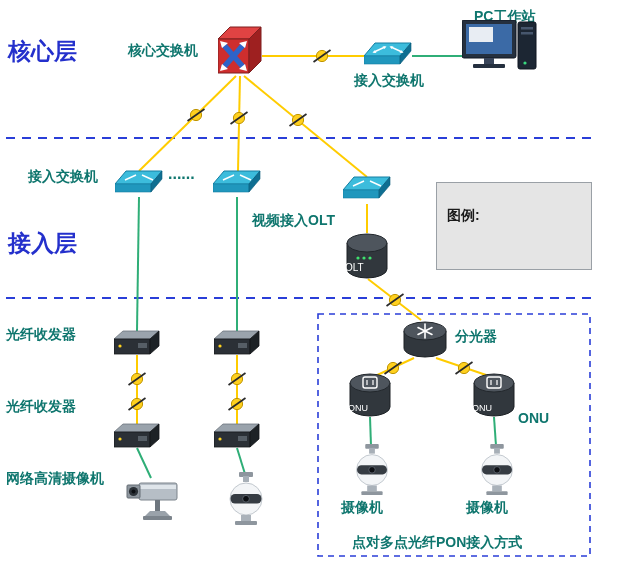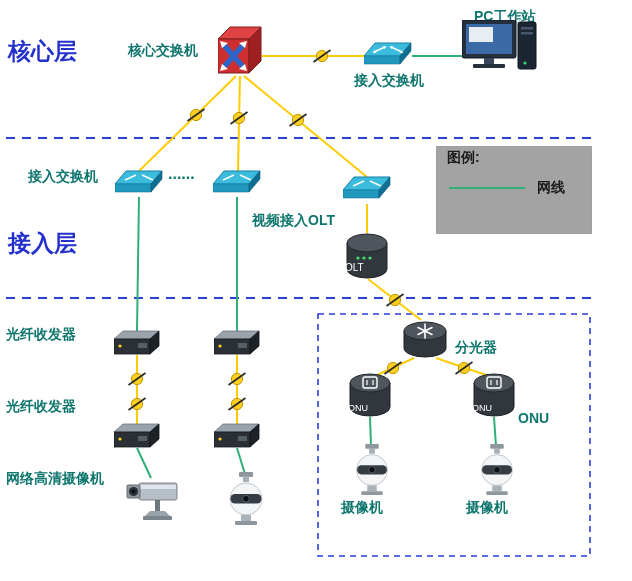--- a/index.html
+++ b/index.html
@@ -5,21 +5,21 @@
   html,body{margin:0;padding:0;background:#ffffff;}
   body{font-family:"Liberation Sans","DejaVu Sans",sans-serif;}
   #canvas{position:relative;width:632px;height:581px;background:#ffffff;overflow:hidden;}
   .layer-svg{position:absolute;left:0;top:0;}
   .boundary{stroke:#2a3ed8;stroke-width:2;stroke-dasharray:9 7;fill:none;}
   .ponbox{stroke:#2a3ed8;stroke-width:1.6;stroke-dasharray:6 5;fill:none;}
   .fiber line{stroke:#ffcc00;stroke-width:2;}
   .eth line{stroke:#2fae77;stroke-width:2;}
   .label{position:absolute;font-weight:bold;font-size:14px;color:#0f766e;white-space:nowrap;line-height:1.25;}
   .layer-label{position:absolute;font-weight:bold;font-size:23px;color:#2430cc;white-space:nowrap;}
-  .legend{position:absolute;border:1px solid #9aa0a6;background:#a3a3a3;box-sizing:border-box;padding:2px 10px;}
+  .legend{position:absolute;border:1px solid #9aa0a6;background:#e5e5e5;box-sizing:border-box;padding:24px 10px;margin-top:36px;}
   .legend-title{font-weight:bold;font-size:14px;color:#1a1a1a;}
   .legend-row{display:flex;align-items:center;gap:10px;margin-top:12px;}
   .legend-row span{font-weight:bold;font-size:14px;color:#1a1a1a;}
   .dev{position:absolute;}
   .dev svg{display:block;width:100%;height:100%;}
   .dev-text{position:absolute;left:0;width:100%;text-align:left;color:#ffffff;font-weight:normal;font-size:10px;line-height:1;pointer-events:none;}
 </style>
 </head>
 <body>
 
@@ -180,26 +180,20 @@
       <ellipse cx="22" cy="11" rx="20" ry="9" fill="#4e555d" stroke="#23282d"></ellipse>
       <circle cx="13" cy="26" r="1.6" fill="#3fe26e"></circle>
         <circle cx="19" cy="26" r="1.6" fill="#3fe26e"></circle>
         <circle cx="25" cy="26" r="1.6" fill="#3fe26e"></circle>
     </svg>
     <span class="dev-text" style="bottom:7px">OLT</span>
   </div>
 
   <div class="legend" style="left:436px;top:146px;width:156px;height:88px">
     <div class="legend-title">图例:</div>
-    <div class="legend-row">
-      <svg width="80" height="16">
-          <line x1="2" y1="8" x2="78" y2="8" stroke="#2fae77" stroke-width="2.2"></line>
-        </svg>
-      <span>网线</span>
-    </div>
   </div>
 
   <div class="label" style="left:6px;top:326px">光纤收发器</div>
   <div class="label" style="left:6px;top:398px">光纤收发器</div>
   <div class="label" style="left:6px;top:470px">网络高清摄像机</div>
 
   <div class="dev" style="left:114px;top:330px;width:46px;height:26px">
     <svg viewBox="0 0 46 26">
       <polygon points="9,1 45,1 36,9 0,9" fill="#9aa3ac" stroke="#6d757e" stroke-width="0.8"></polygon>
       <polygon points="0,9 36,9 36,24 0,24" fill="#2b3036" stroke="#17191d" stroke-width="0.8"></polygon>
@@ -266,21 +260,21 @@
     <svg viewBox="0 0 46 44">
       <path d="M2,13 L2,30 A21,9 0 0 0 44,30 L44,13 Z" fill="#31373d" stroke="#1c2125"></path>
       <ellipse cx="23" cy="13" rx="21" ry="9" fill="#4e555d" stroke="#23282d"></ellipse>
       <g stroke="#ffffff" stroke-width="1.6" stroke-linecap="round">
         <line x1="23" y1="6" x2="23" y2="20"></line>
           <line x1="16" y1="9.5" x2="30" y2="16.5"></line>
           <line x1="30" y1="9.5" x2="16" y2="16.5"></line>
       </g>
     </svg>
   </div>
-  <div class="label" style="left:455px;top:339px">分光器</div>
+  <div class="label" style="left:455px;top:328px">分光器</div>
 
   <div class="dev" style="left:348px;top:372px;width:44px;height:46px">
     <svg viewBox="0 0 44 46">
       <path d="M2,11 L2,35 A20,9 0 0 0 42,35 L42,11 Z" fill="#31373d" stroke="#1c2125"></path>
       <ellipse cx="22" cy="11" rx="20" ry="9" fill="#4e555d" stroke="#23282d"></ellipse>
       <rect x="15" y="5" width="14" height="11" rx="2" fill="none" stroke="#ffffff" stroke-width="1.4"></rect>
       <path d="M19,8 v5 M25,8 v5" stroke="#ffffff" stroke-width="1.2"></path>
     </svg>
     <span class="dev-text" style="bottom:5px;font-size:9px">ONU</span>
   </div>
@@ -315,14 +309,15 @@
       <circle cx="22" cy="27" r="16" fill="#f3f5f7" stroke="#c2c8ce"></circle>
       <rect x="6.5" y="22" width="31" height="9.5" rx="4.5" fill="#363c43"></rect>
       <circle cx="22" cy="26.8" r="3.4" fill="#0c0f13" stroke="#59616a" stroke-width="1"></circle>
       <rect x="17" y="43" width="10" height="6" fill="#aab2ba"></rect>
         <rect x="11" y="49" width="22" height="4" rx="1" fill="#8e969e"></rect>
     </svg>
   </div>
 
   <div class="label" style="left:341px;top:499px">摄像机</div>
   <div class="label" style="left:466px;top:499px">摄像机</div>
+  <div class="label" style="left:352px;top:534px">点对多点光纤PON接入方式</div>
 
 </div>
 
 </body></html>

